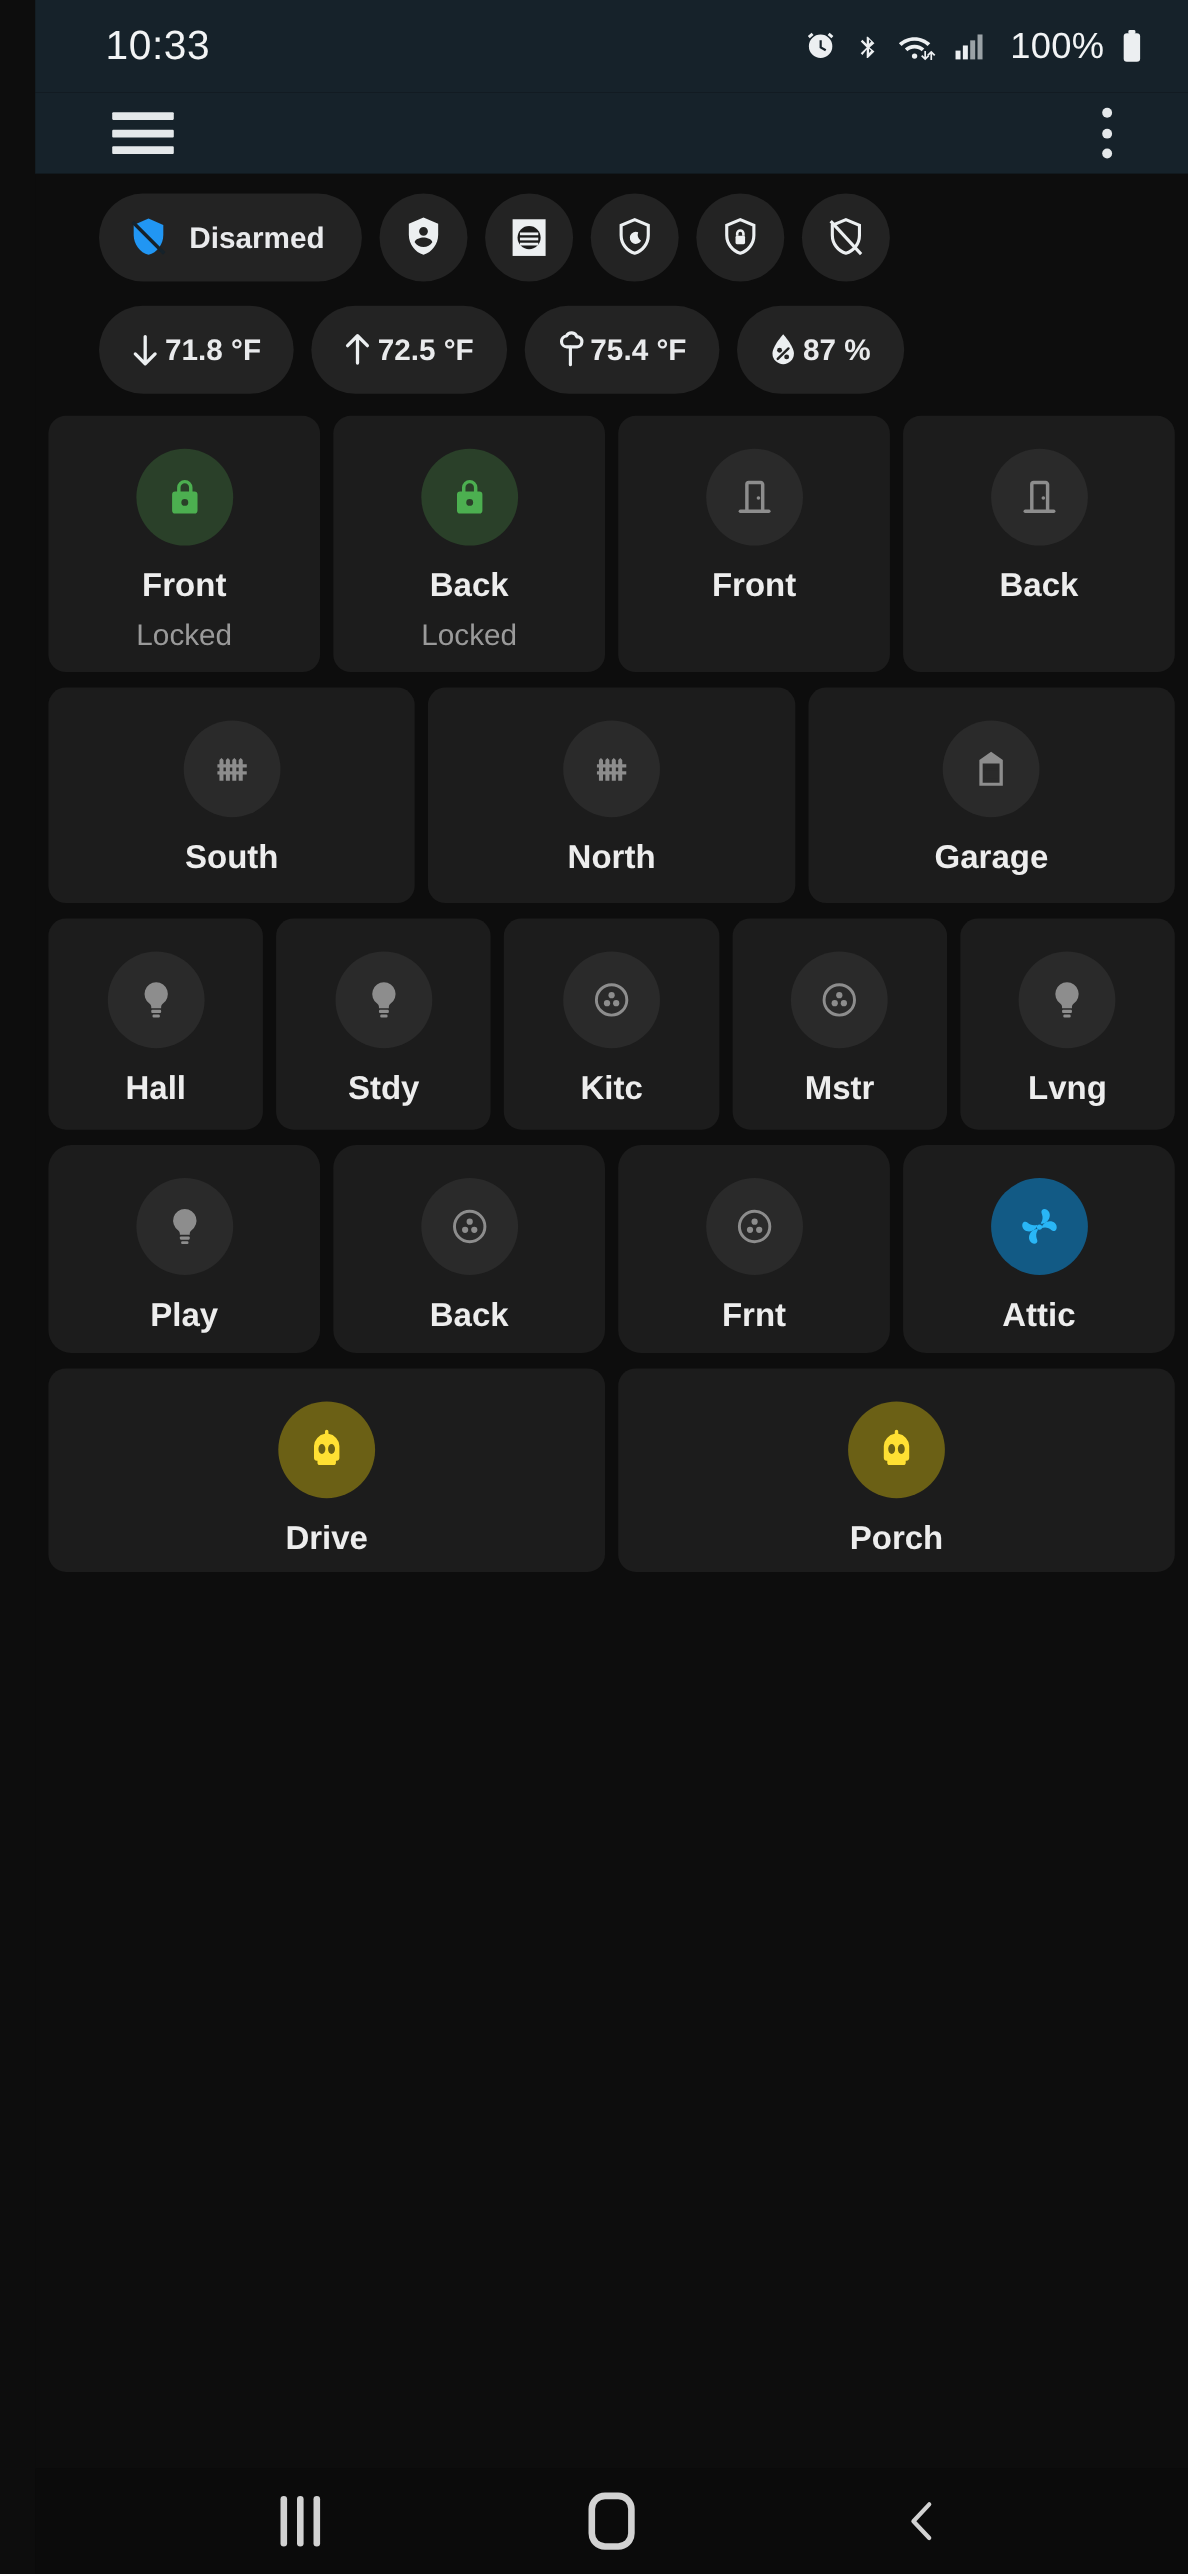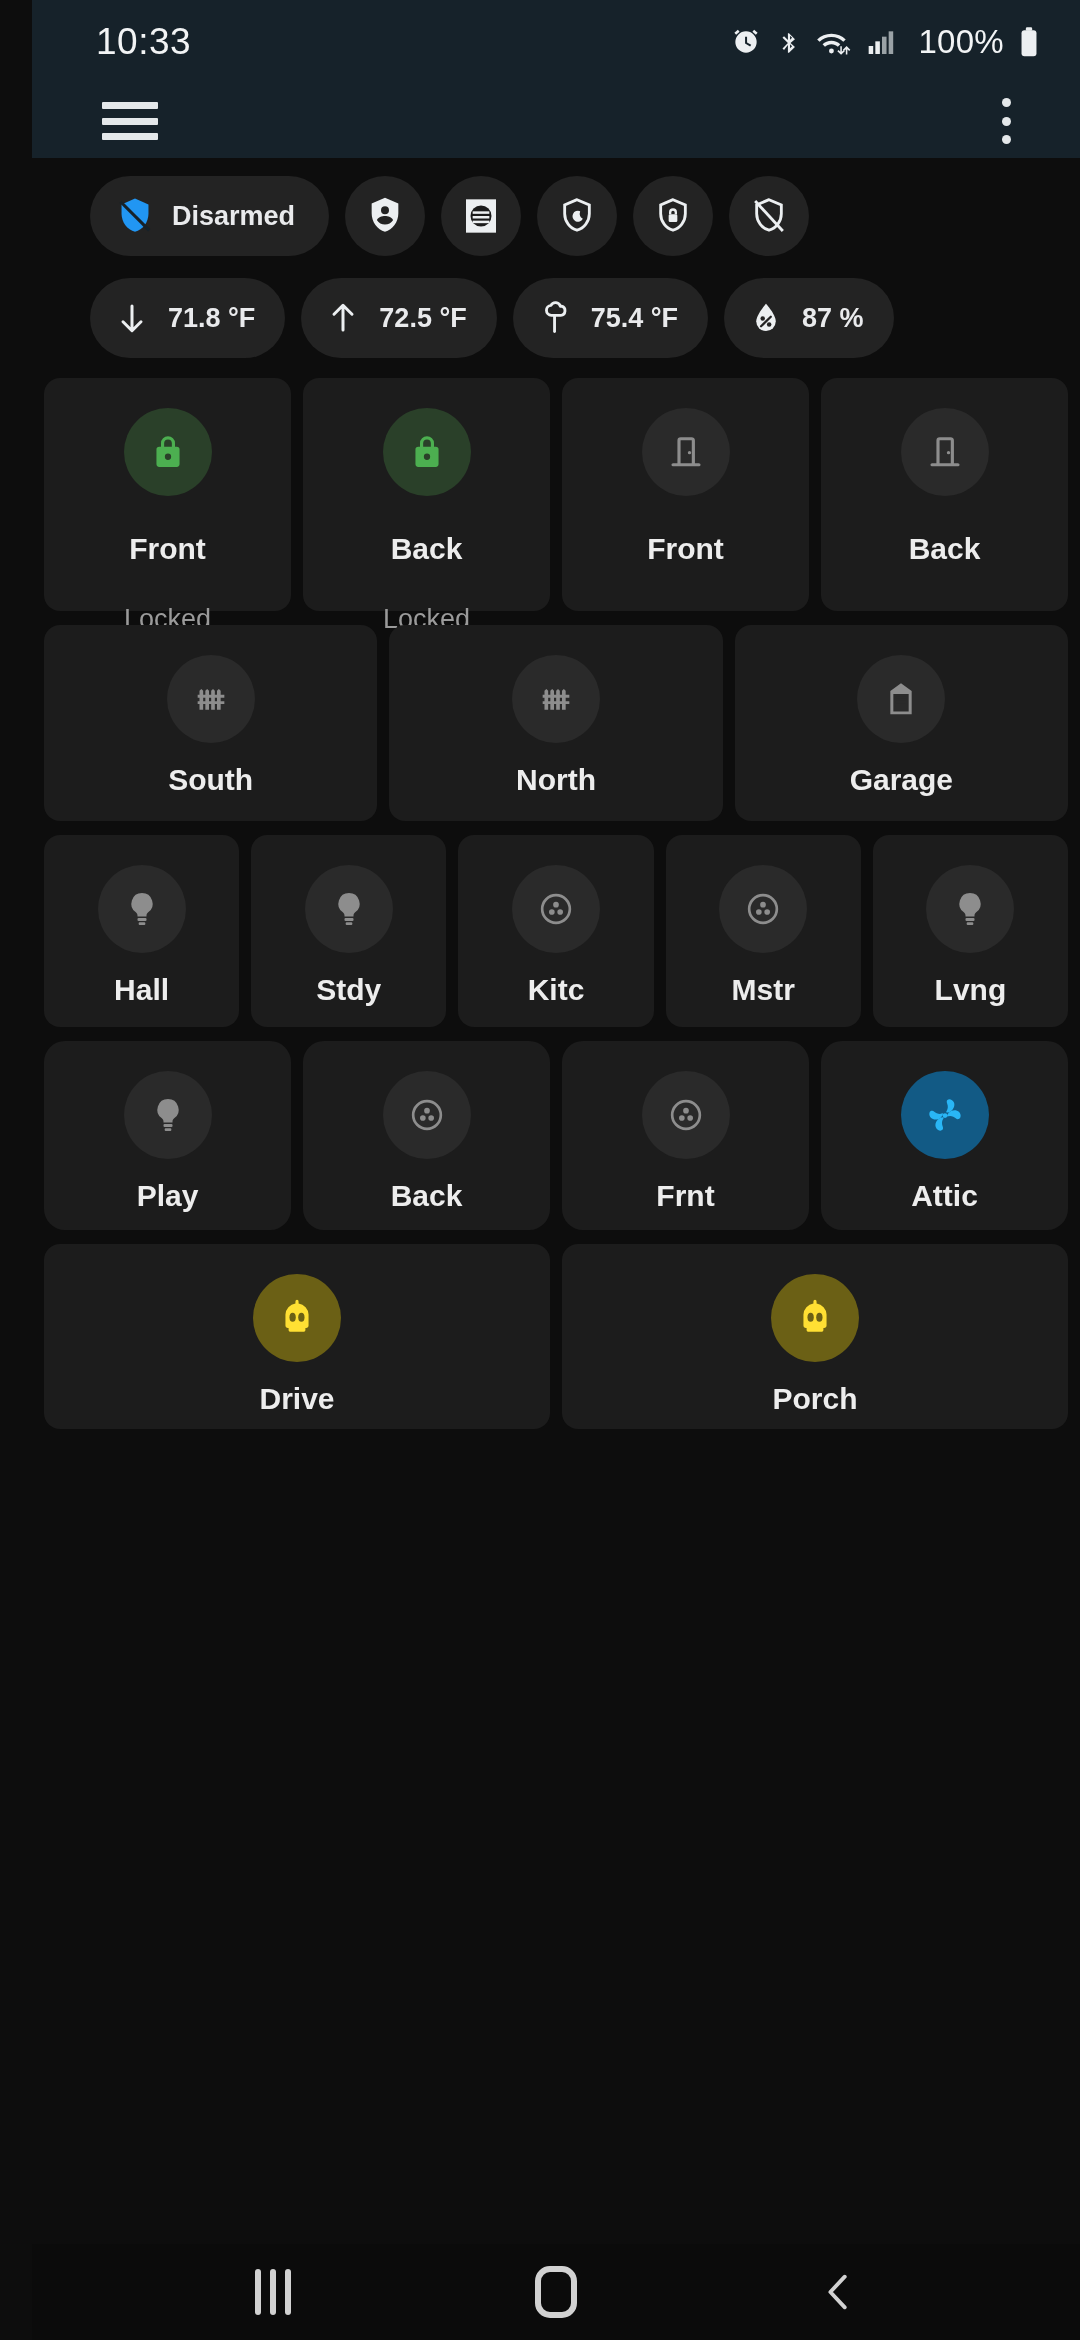--- a/index.html
+++ b/index.html
@@ -40,33 +40,33 @@
   .chiprow.alarm { padding-left: 58px; }
   .chiprow.sensors { padding-left: 58px; padding-top: 22px; }
 
   .chip {
     background: #232323; border-radius: 48px; height: 80px;
     display: flex; align-items: center; justify-content: center;
     color: #e9eaec; font-size: 27px; font-weight: bold;
   }
   .chip.labeled { padding: 0 34px 0 26px; gap: 18px; }
   .chip.icononly { width: 80px; padding: 0; }
-  .chip.sensor { padding: 0 30px 0 24px; gap: 18px; }
+  .chip.sensor { padding: 0 30px 0 24px; }
   .chip svg { display: block; flex: 0 0 auto; }
 
   
   .grid { display: flex; gap: 12px; padding: 14px 12px 0 12px; }
   .grid.first { padding-top: 20px; }
   .card {
     background: #1c1c1c; border-radius: 16px;
     display: flex; flex-direction: column; align-items: center;
     flex: 1 1 0; min-width: 0;
     padding-top: 30px;
   }
-  .card.h-tall   { height: 233px; gap: 16px; }
+  .card.h-tall   { height: 233px; }
   .card.h-mid    { height: 196px; }
   .card.h-std    { height: 192px; }
   .card.h-short  { height: 189px; border-radius: 21px; }
   .card.h-robo   { height: 185px; }
 
   .iconcircle {
     width: 88px; height: 88px; border-radius: 50%;
     background: #2a2a2a;
     display: flex; align-items: center; justify-content: center;
     flex: 0 0 auto;
@@ -75,21 +75,21 @@
   .iconcircle.blue  { background: #125a85; }
   .iconcircle.amber { background: #6b6015; }
   .iconcircle svg { display: block; }
 
   .cardname {
     color: #ededed; font-size: 30px; font-weight: bold;
     margin-top: 22px; text-align: center; line-height: 1;
     white-space: nowrap;
   }
   .cardstate {
-    color: #9a9a9a; font-size: 27px; margin-top: 26px; text-align: center; line-height: 1;
+    color: #9a9a9a; font-size: 27px; margin-top: 16px; text-align: center; line-height: 1;
   }
 
   
   .navbar {
     height: 96px; background: #0b0b0b; flex: 0 0 auto;
     display: flex; align-items: center; justify-content: space-around;
     padding: 0 100px;
   }
   .navbtn { width: 120px; height: 70px; display: flex; align-items: center; justify-content: center; }
   .recents { display: flex; gap: 9px; }

